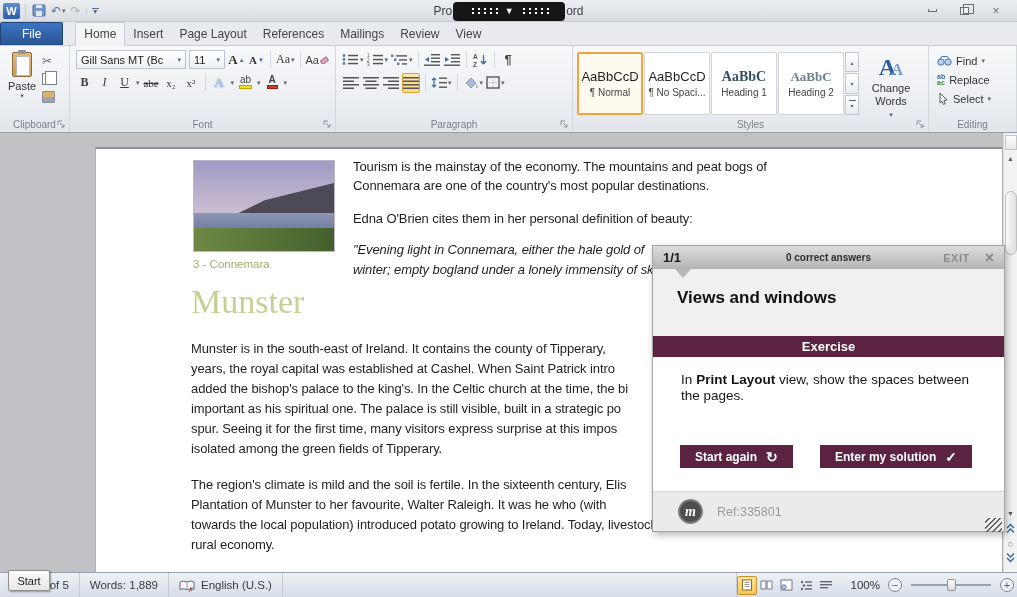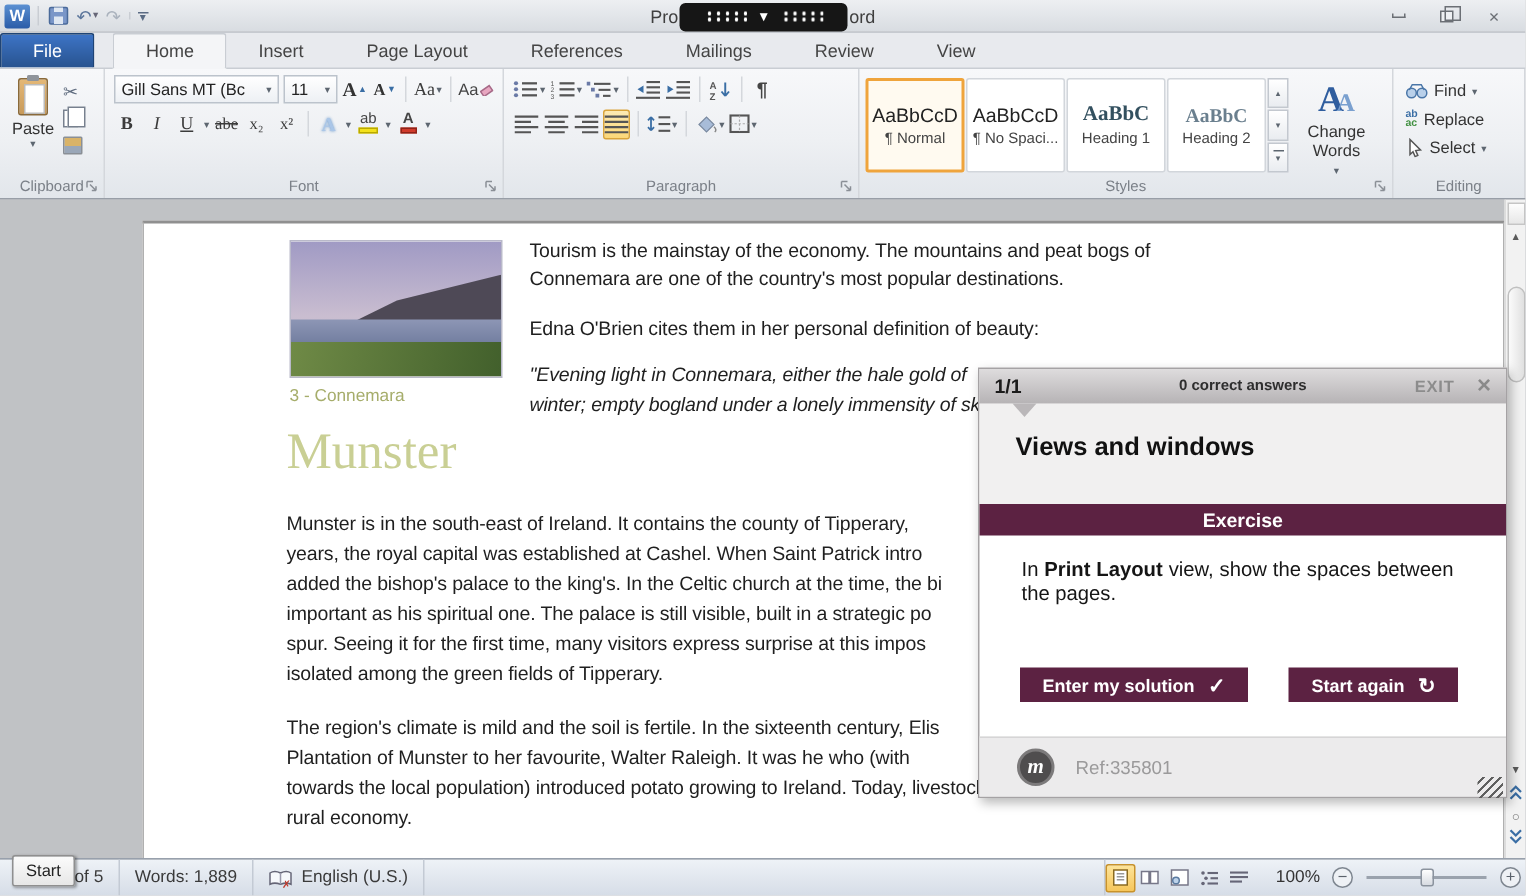--- a/index.html
+++ b/index.html
@@ -32,21 +32,21 @@
           color:#6b6f75; font-size:12px; }
   .minbar { width:9px; height:3px; border:1px solid #6b6f75; border-top:none; }
   .restorebox { width:9px; height:8px; border:1px solid #6b6f75; position:relative; background:#eef0f3;}
   .restorebox:after { content:""; position:absolute; left:2px; top:-4px; width:9px; height:8px;
                       border:1px solid #6b6f75; background:transparent; }
 
   
   .tabrow { height:24px; background:#e8eaee; display:flex; align-items:flex-end; border-bottom:1px solid #c9cdd3; }
   .filetab { background:linear-gradient(#3d74c6,#28538f); color:#fff; padding:4px 21px 4px;
              border-radius:2px 2px 0 0; margin:0 12px 0 0; border:1px solid #1f4475; border-bottom:none; }
-  .tab { padding:4px 21px; color:#444; }
+  .tab { padding:4px 8px; color:#444; }
   .tab.active { background:#f4f5f7; border:1px solid #c9cdd3; border-bottom:1px solid #f4f5f7;
                 border-radius:2px 2px 0 0; margin-bottom:-1px; }
 
   
   .ribbon { height:87px; background:linear-gradient(#f7f8fa,#eef0f3 55%,#e2e6eb);
             border-bottom:1px solid #989ea7; display:flex; }
   .rgroup { border-right:1px solid #d4d7dc; display:flex; flex-direction:column; padding:2px 2px 0; position:relative; }
   .rcontent { flex:1; }
   .rlabel { height:15px; font-size:10px; color:#7b8088; display:flex; align-items:center; justify-content:center; }
   .launcher { position:absolute; right:3px; bottom:3px; width:9px; height:9px; }
@@ -653,26 +653,26 @@
         <span class="ptail"></span>
       </div>
       <div class="ptitlewrap">
         <div class="ptitle">Views and windows</div>
       </div>
       <div class="pexbar">Exercise</div>
       <div class="pbody">
         <p><span>In </span><b>Print Layout</b><span> view, show the spaces between the pages.</span></p>
         <div class="pbtns">
           <button class="pbtn2">
+            <span>Start again</span>
+            <span class="ic">↻</span>
+          </button>
+          <button class="pbtn2">
             <span>Enter my solution</span>
             <span class="ic">✓</span>
-          </button>
-          <button class="pbtn2">
-            <span>Start again</span>
-            <span class="ic">↻</span>
           </button>
         </div>
       </div>
       <div class="pfoot">
         <span class="plogo">m</span>
         <span class="pref">Ref:335801</span>
       </div>
       <span class="presize"></span>
     </div>
   </div>

